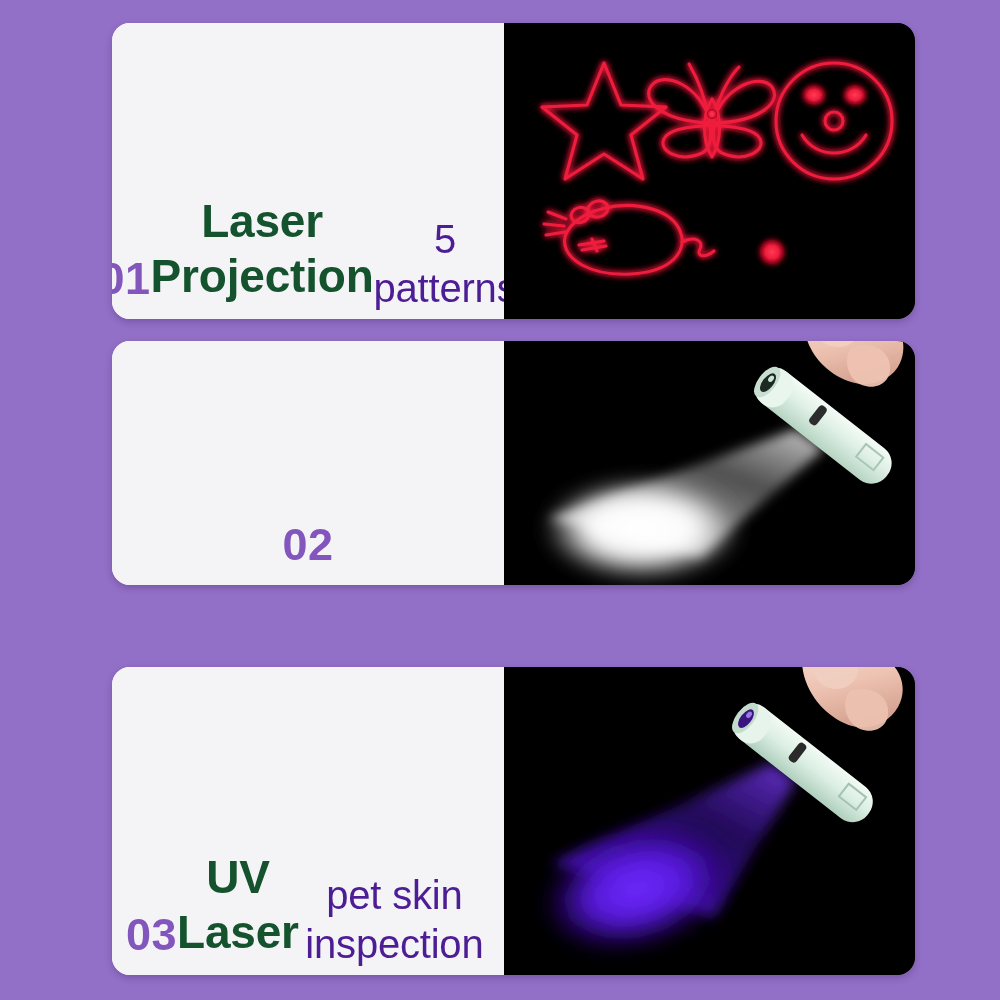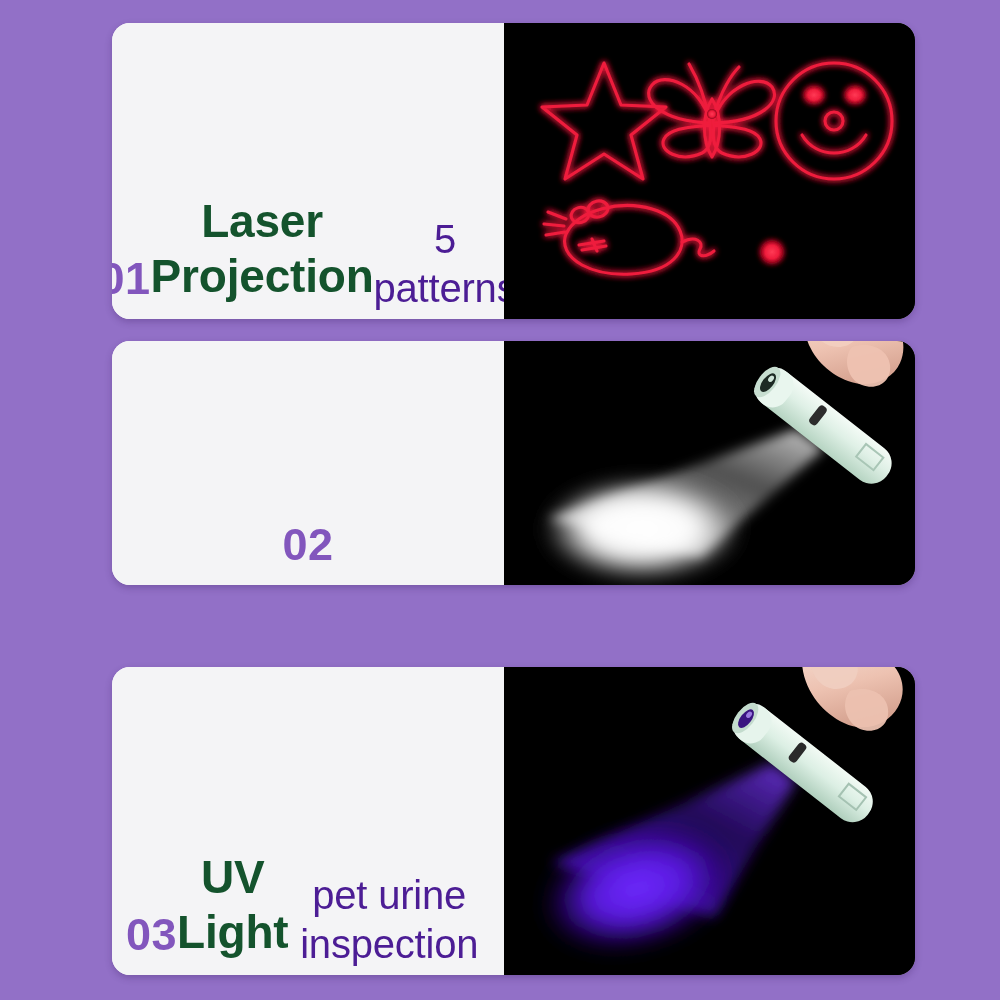--- a/index.html
+++ b/index.html
@@ -225,23 +225,23 @@
           <path d="M372,80 h22 v16 h-22 z" fill="none" stroke="#a9c6b6" stroke-width="2"></path>
         </g>
       </svg>
     </div>
   </div>
 
   <div class="feature-card card-3">
 
     <div class="card-text">
       <div class="card-number">03</div>
-      <div class="card-title">UV Light</div>
+      <div class="card-title">UV Laser</div>
       <div class="card-subtitle">
-        <div>pet urine inspection</div>
+        <div>pet skin inspection</div>
       </div>
     </div>
 
     <div class="card-media">
       <svg class="media-svg" viewBox="0 0 411 308" preserveAspectRatio="xMidYMid slice">
         <defs>
           <linearGradient id="uvBeam" x1="1" y1="0" x2="0.15" y2="1">
             <stop offset="0%" stop-color="#7b3cf0" stop-opacity="0.85"></stop>
             <stop offset="40%" stop-color="#4c17c4" stop-opacity="0.45"></stop>
             <stop offset="100%" stop-color="#5a18e0" stop-opacity="0.92"></stop>

